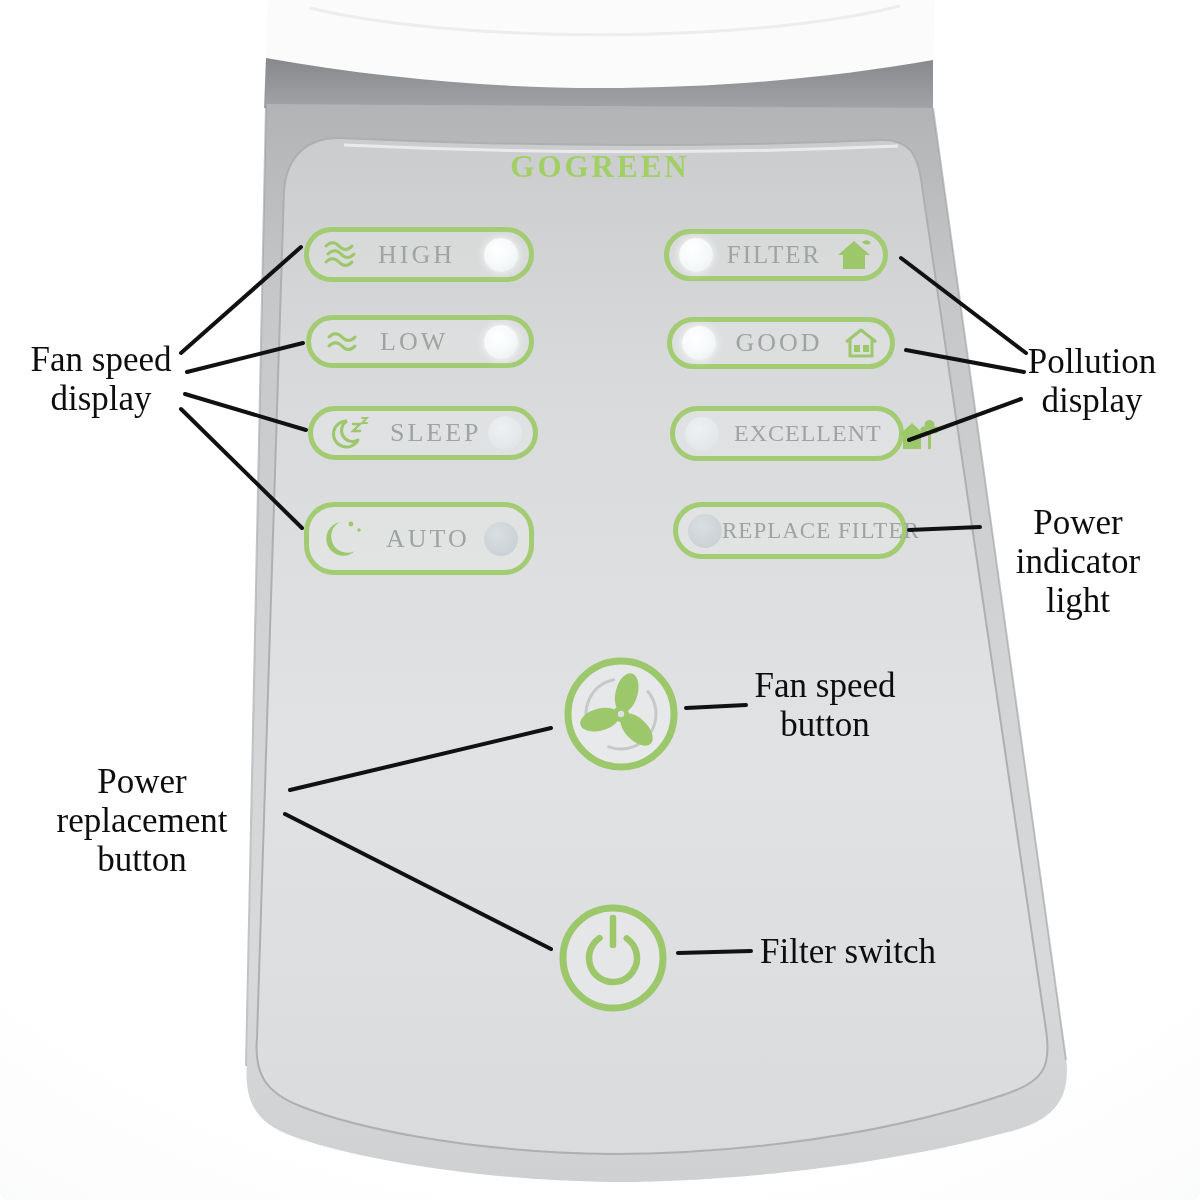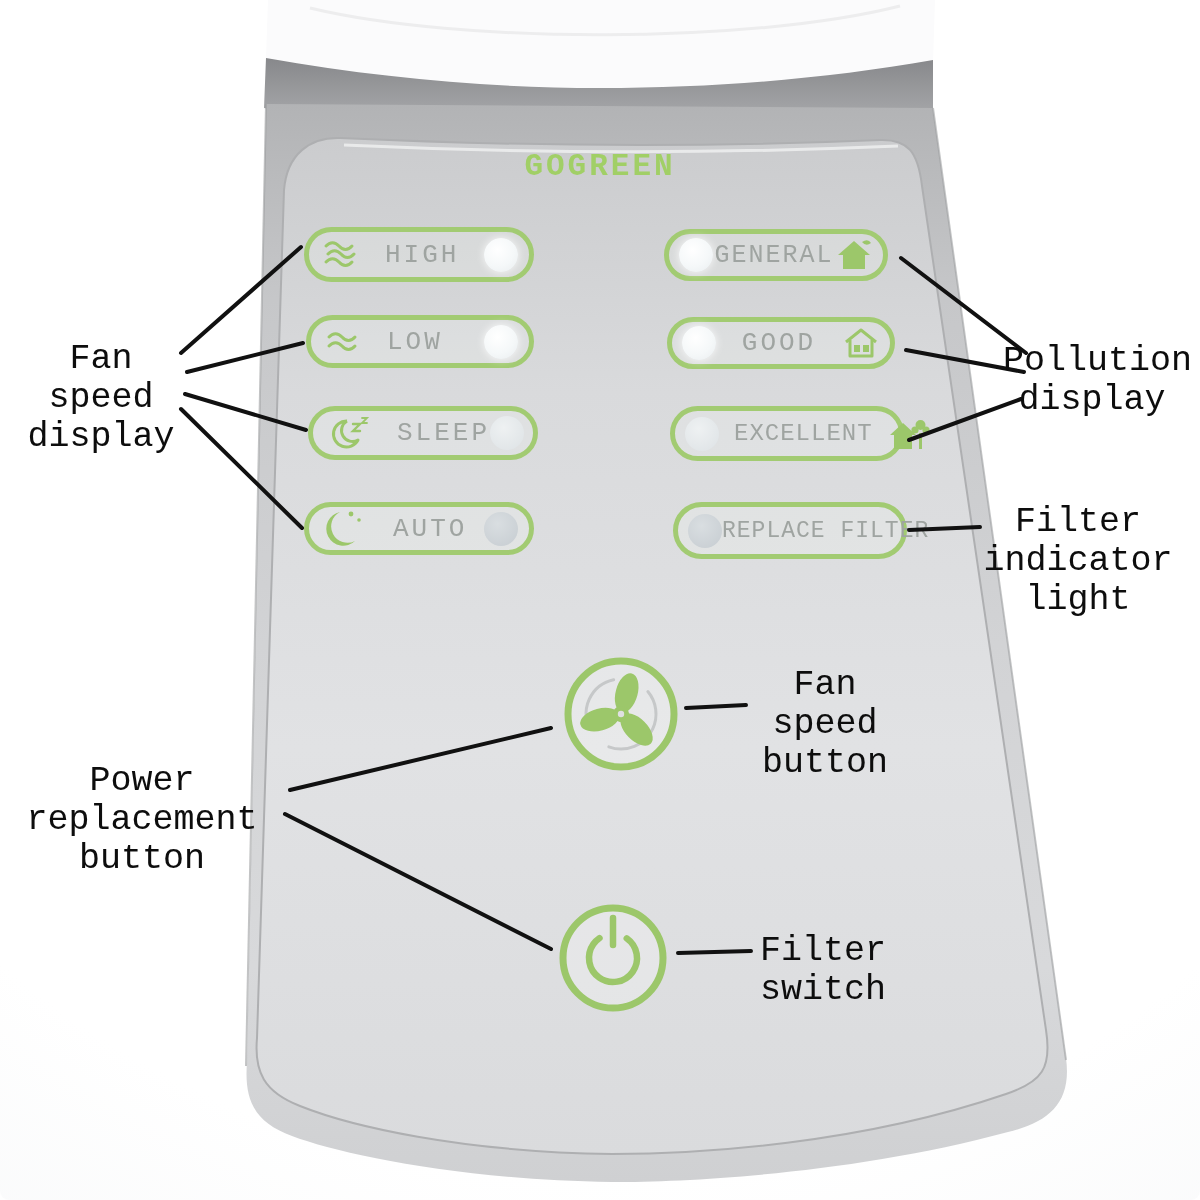--- a/index.html
+++ b/index.html
@@ -1,40 +1,40 @@
 <!DOCTYPE html>
 <html><head>
 <meta charset="utf-8">
 <style>
   html,body{margin:0;padding:0;}
   .stage{
     position:relative;width:1200px;height:1200px;overflow:hidden;
     background:radial-gradient(130% 115% at 50% 35%, #ffffff 55%, #f6f7f8 82%, #ebecee 100%);
-    font-family:Liberation Mono, monospace;
+    font-family:Liberation Serif, serif;
     border-radius:9px;
   }
   svg.layer{position:absolute;left:0;top:0;pointer-events:none;}
 
   
   .logo{
     position:absolute;left:440px;top:149px;width:320px;text-align:center;
     font-size:31px;font-weight:700;letter-spacing:3px;color:#9ed05e;opacity:.92;
   }
 
   
   .pill{
     position:absolute;box-sizing:border-box;display:flex;align-items:center;
     border:5px solid #a2cb72;border-radius:30px;background:rgba(252,253,252,.18);
   }
   .plabel{
     color:#9fa4a1;font-size:26px;letter-spacing:3px;white-space:nowrap;
   }
   .pill .picon{display:flex;align-items:center;justify-content:center;}
   .fanpill .picon{margin-left:14px;}
-  .fanpill .plabel{margin-left:24px;}
+  .fanpill .plabel{margin-left:17px;}
   .fanpill .led{margin-left:auto;margin-right:11px;}
   .polpill .led{margin-left:10px;}
   .polpill .plabel{flex:1;text-align:center;}
   .polpill .picon{margin-right:10px;}
 
   .led{width:34px;height:34px;border-radius:50%;flex:0 0 auto;}
   .led-bright{background:radial-gradient(circle at 40% 35%, #ffffff 0%, #f5f8f9 55%, #e9edef 100%);
               box-shadow:0 0 9px rgba(255,255,255,.85);}
   .led-pale{background:radial-gradient(circle at 40% 35%, #eef1f2 0%, #dde2e5 100%);}
   .led-dim{background:radial-gradient(circle at 40% 35%, #d9dee1 0%, #c6ccd1 100%);}
@@ -121,35 +121,35 @@
       <svg width="46" height="36" viewBox="0 0 46 36">
         <path d="M20,6 a13,13 0 1,0 11,19 a10.5,10.5 0 1,1 -11,-19" fill="none" stroke="#9cc76a" stroke-width="3" stroke-linejoin="round"></path>
         <path d="M26,9 h7 l-7,7 h7" fill="none" stroke="#9cc76a" stroke-width="2.4" stroke-linecap="round"></path>
         <path d="M35,3 h5 l-5,5 h5" fill="none" stroke="#9cc76a" stroke-width="1.8" stroke-linecap="round"></path>
       </svg>
     </span>
     <span class="plabel">SLEEP</span>
     <span class="led led-pale"></span>
   </div>
 
-  <div class="pill fanpill" style="left:304px;top:502px;width:230px;height:53px;">
+  <div class="pill fanpill" style="left:304px;top:502px;width:230px;height:73px;">
     <span class="picon">
       <svg width="46" height="42" viewBox="0 0 46 42">
         <path d="M17,4 a17,17 0 1,0 15,29 a13,13 0 1,1 -15,-29" fill="#9cc76a"></path>
         <circle cx="28" cy="6" r="2.4" fill="#9cc76a"></circle>
         <circle cx="36" cy="12" r="1.8" fill="#9cc76a"></circle>
       </svg>
     </span>
     <span class="plabel">AUTO</span>
     <span class="led led-dim"></span>
   </div>
 
   <div class="pill polpill" style="left:664px;top:229px;width:224px;height:52px;">
     <span class="led led-bright"></span>
-    <span class="plabel" style="font-size:25px;letter-spacing:2px;">GENERAL</span>
+    <span class="plabel" style="font-size:25px;letter-spacing:2px;">FILTER</span>
     <span class="picon">
       <svg width="38" height="34" viewBox="0 0 38 34">
         <path d="M3,17 L19,3 L35,17 L30,17 L30,31 L8,31 L8,17 Z" fill="#9cc76a"></path>
         <path d="M27,4 q6,-4 9,1 q-5,4 -9,-1" fill="#9cc76a"></path>
       </svg>
     </span>
   </div>
 
   <div class="pill polpill" style="left:667px;top:317px;width:228px;height:52px;">
     <span class="led led-bright"></span>
@@ -228,21 +228,21 @@
     <div>Fan speed</div>
     <div>display</div>
   </div>
 
   <div class="ann" style="left:1003px;top:342px;width:178px;">
     <div>Pollution</div>
     <div>display</div>
   </div>
 
   <div class="ann" style="left:972px;top:503px;width:212px;">
-    <div>Filter indicator</div>
+    <div>Power indicator</div>
     <div>light</div>
   </div>
 
   <div class="ann" style="left:736px;top:666px;width:178px;">
     <div>Fan speed</div>
     <div>button</div>
   </div>
 
   <div class="ann" style="left:8px;top:762px;width:268px;">
     <div>Power replacement</div>

